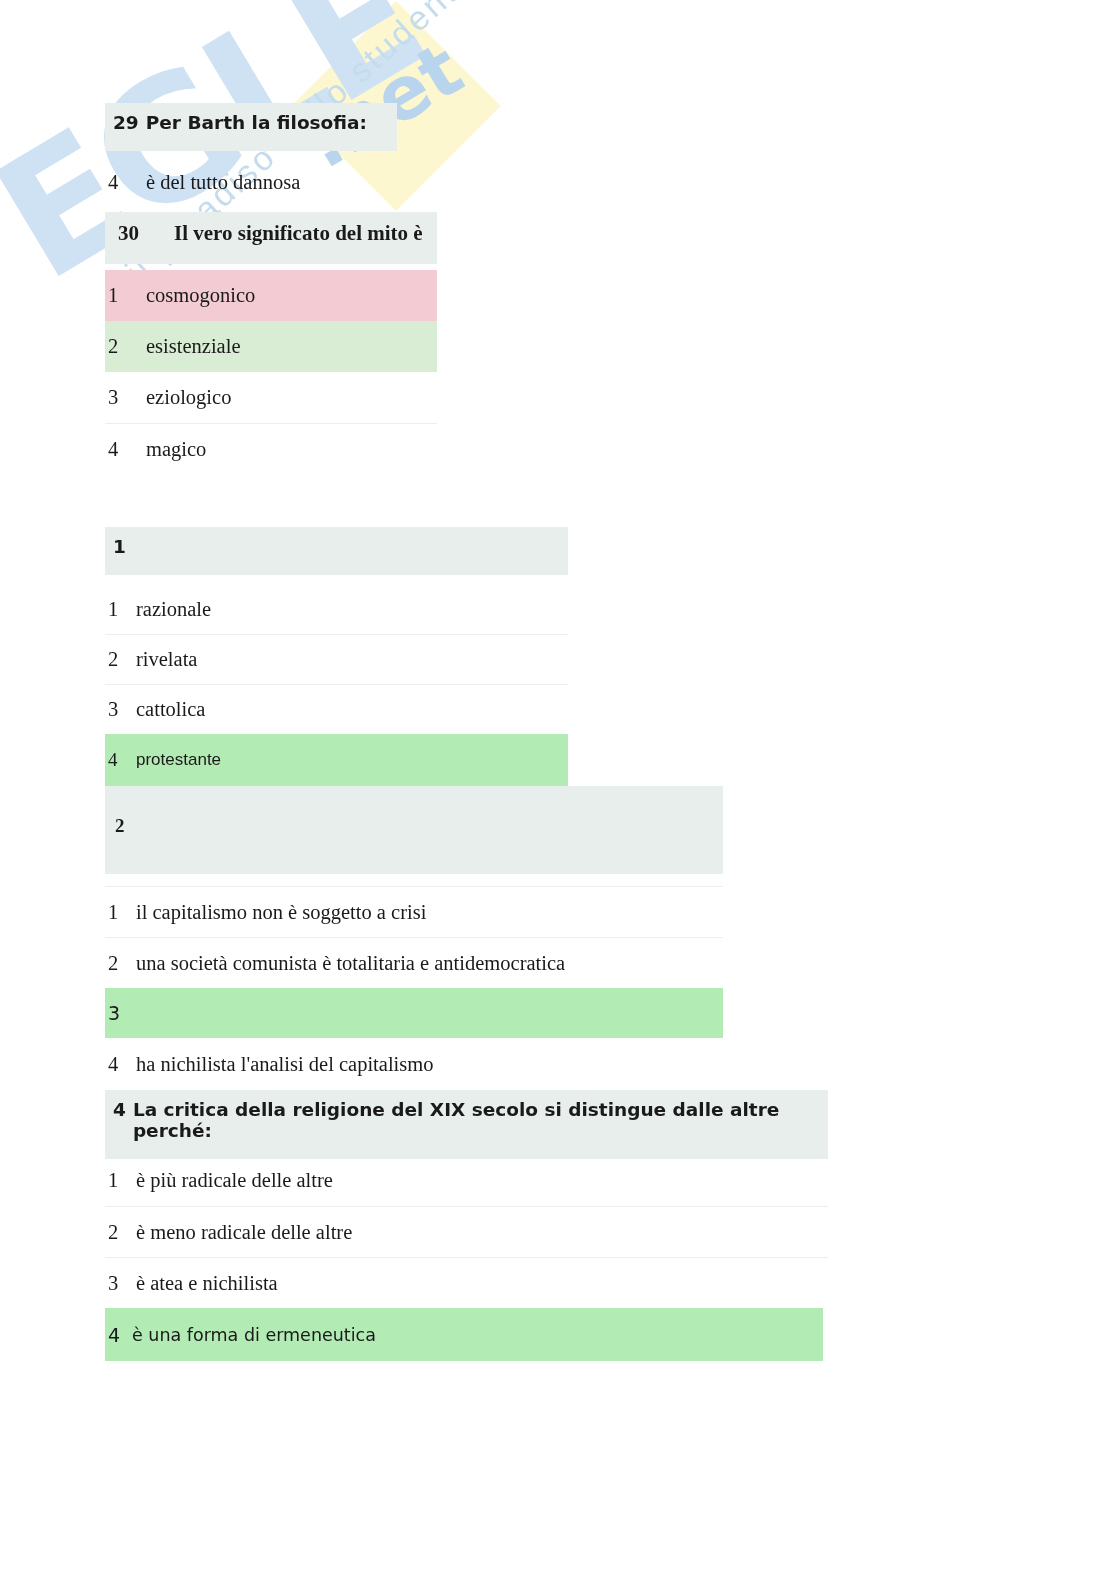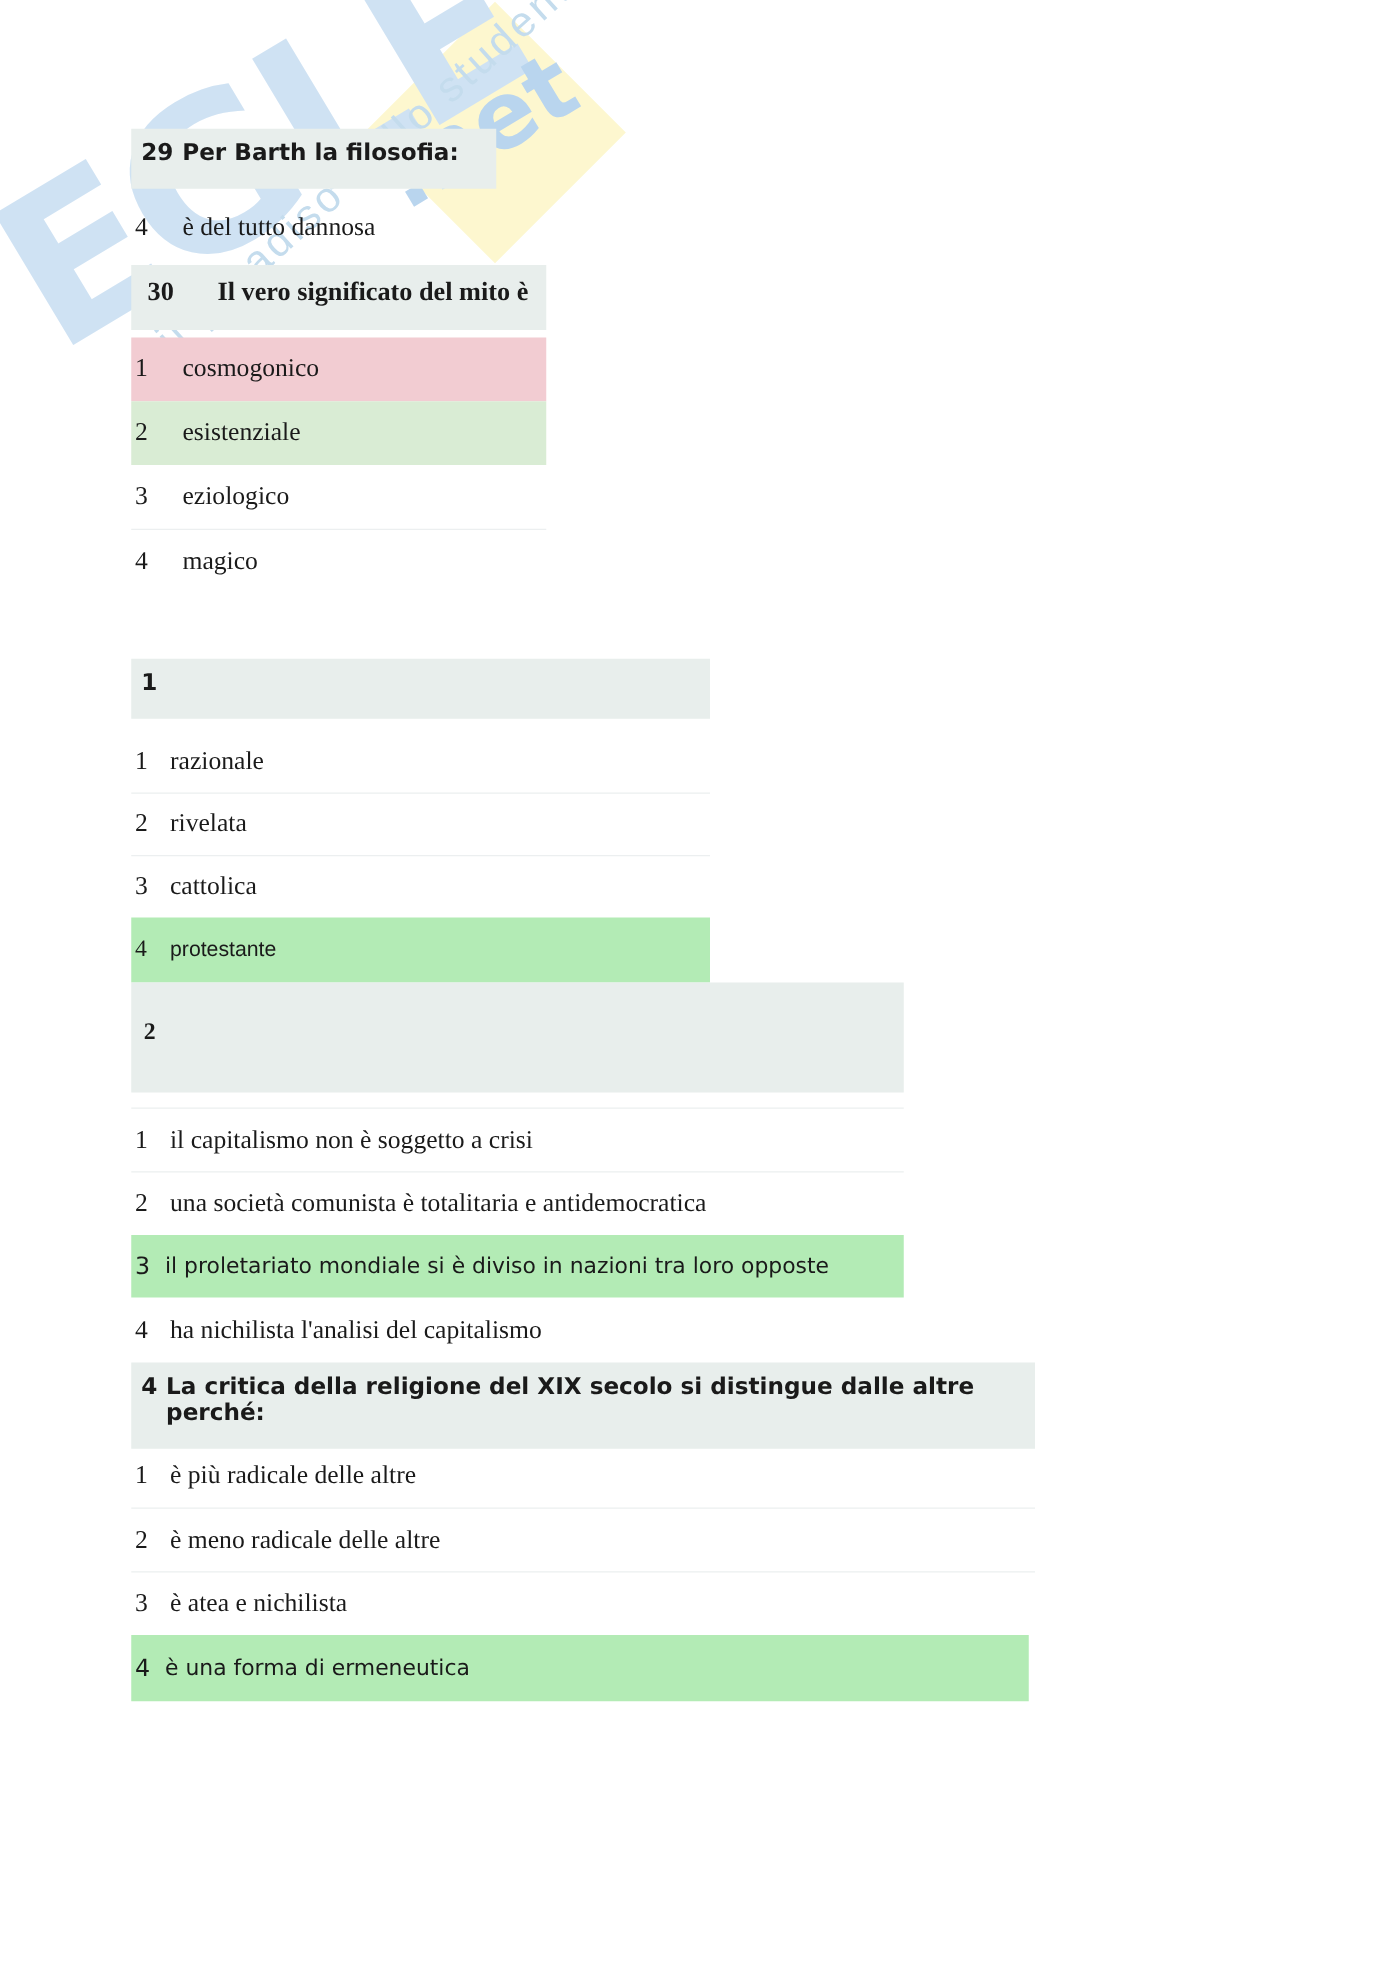--- a/index.html
+++ b/index.html
@@ -218,21 +218,20 @@
     <div class="arow serif" style="left:105px; top:886px; width:618px; height:51px; padding-left:3px;">
       <span class="anum" style="width:28px;">1</span>
       <span>il capitalismo non è soggetto a crisi</span>
     </div>
     <div class="arow serif" style="left:105px; top:937px; width:618px; height:51px; padding-left:3px;">
       <span class="anum" style="width:28px;">2</span>
       <span>una società comunista è totalitaria e antidemocratica</span>
     </div>
     <div class="arow sans hl-green" style="left:105px; top:988px; width:618px; height:50px; padding-left:3px;">
       <span class="anum" style="width:24px; font-size:19px;">3</span>
-      <span>il proletariato mondiale si è diviso in nazioni tra loro opposte</span>
     </div>
     <div class="arow serif noline" style="left:105px; top:1038px; width:618px; height:52px; padding-left:3px;">
       <span class="anum" style="width:28px;">4</span>
       <span>ha nichilista l'analisi del capitalismo</span>
     </div>
 
     <div class="block qhead sans" style="left:105px; top:1090px; width:723px;">
       <span class="qnum">4</span>
       <span class="qtext">La critica della religione del XIX secolo si distingue dalle altre perché:</span>
     </div>

